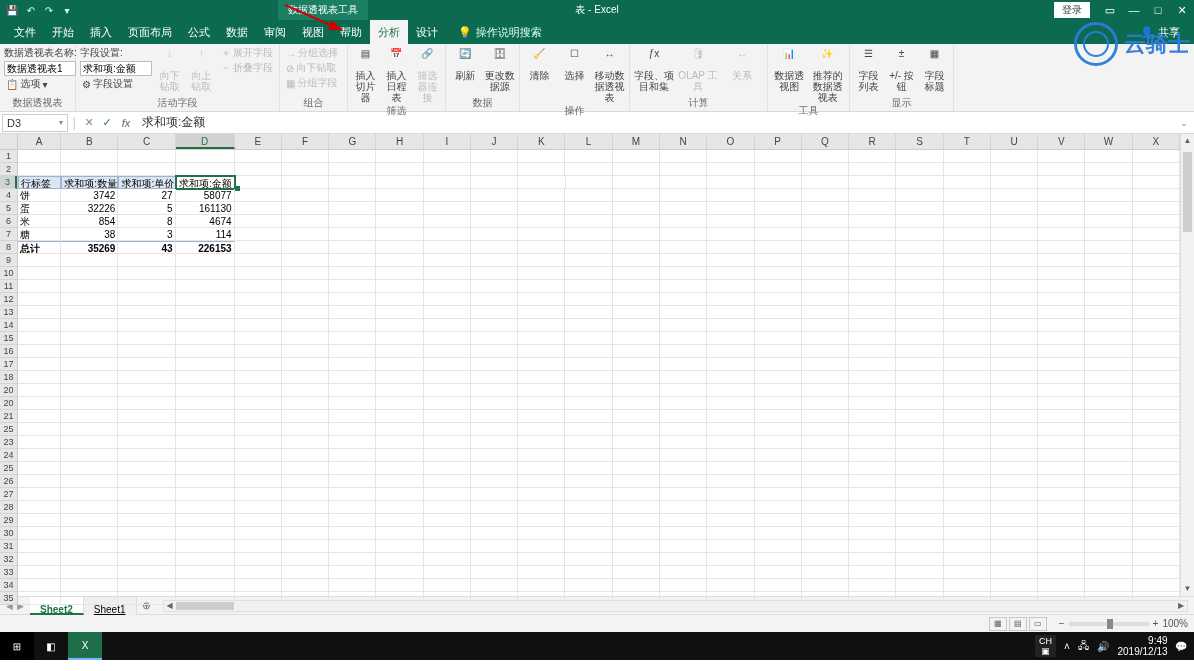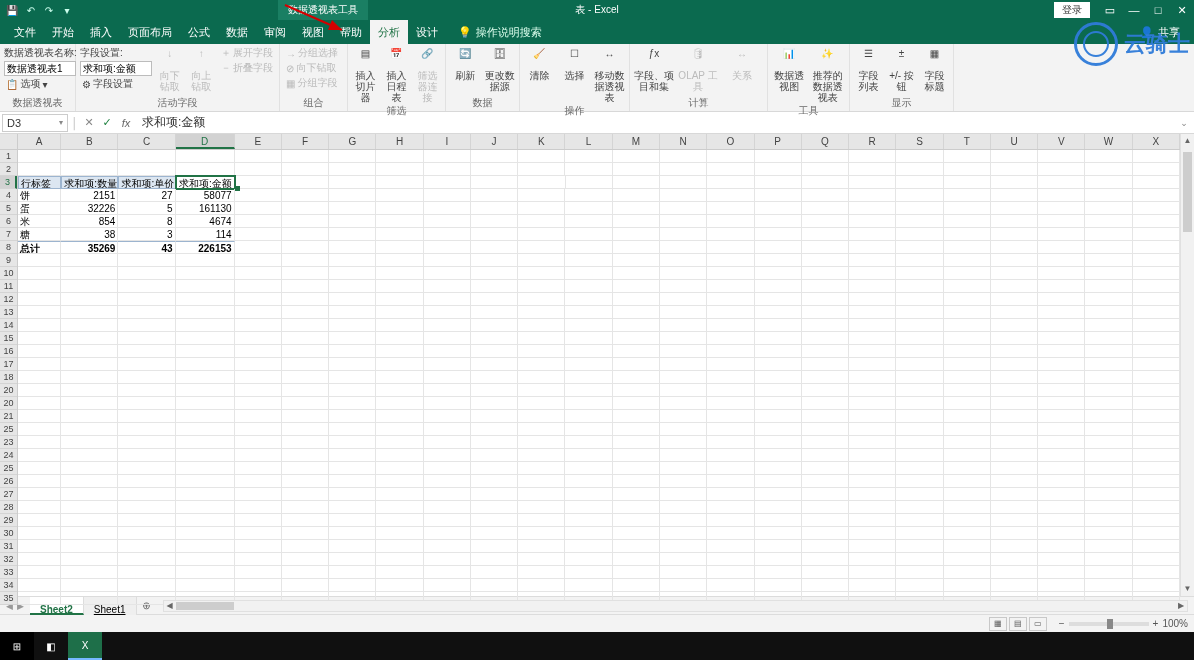--- a/index.html
+++ b/index.html
@@ -456,21 +456,21 @@
         <div class="cell" style="width: 48px;"></div>
         <div class="cell" style="width: 48px;"></div>
         <div class="cell" style="width: 48px;"></div>
         <div class="cell" style="width: 48px;"></div>
         <div class="cell" style="width: 48px;"></div>
         <div class="cell" style="width: 48px;"></div>
         <div class="cell" style="width: 48px;"></div>
       </div>
       <div class="row">
         <div class="cell" style="width: 44px;">饼</div>
-        <div class="cell r" style="width: 58px;">2151</div>
+        <div class="cell r" style="width: 58px;">3742</div>
         <div class="cell r" style="width: 58px;">27</div>
         <div class="cell r" style="width: 60px;">58077</div>
         <div class="cell" style="width: 48px;"></div>
         <div class="cell" style="width: 48px;"></div>
         <div class="cell" style="width: 48px;"></div>
         <div class="cell" style="width: 48px;"></div>
         <div class="cell" style="width: 48px;"></div>
         <div class="cell" style="width: 48px;"></div>
         <div class="cell" style="width: 48px;"></div>
         <div class="cell" style="width: 48px;"></div>
@@ -1330,13 +1330,27 @@
       <span>+</span>
       <span>100%</span>
     </div>
   </div>
 </div>
 
 <div class="taskbar">
   <div class="tbtn start">⊞</div>
   <div class="tbtn">◧</div>
   <div class="tbtn excelico">X</div>
+  <div class="tray">
+    <div class="ime">
+      <div>CH</div>
+      <div>▣</div>
+    </div>
+    <span>˄</span>
+    <span>🖧</span>
+    <span>🔊</span>
+    <div class="clock">
+      <div>9:49</div>
+      <div>2019/12/13</div>
+    </div>
+    <span>💬</span>
+  </div>
 </div>
 
 </body></html>

